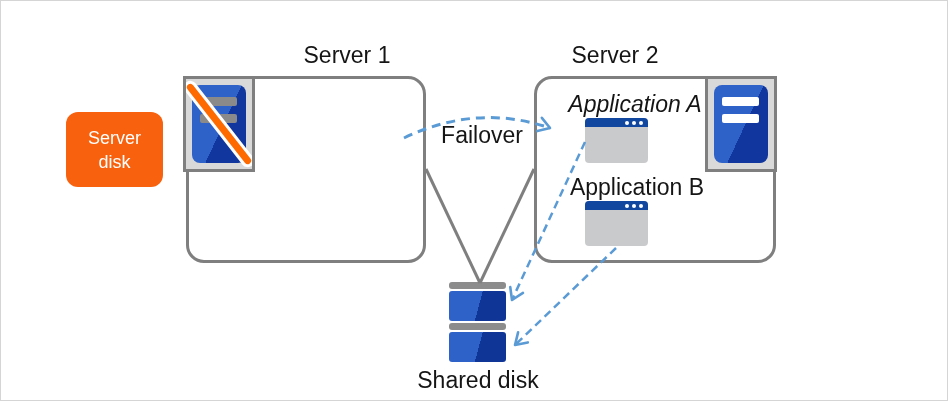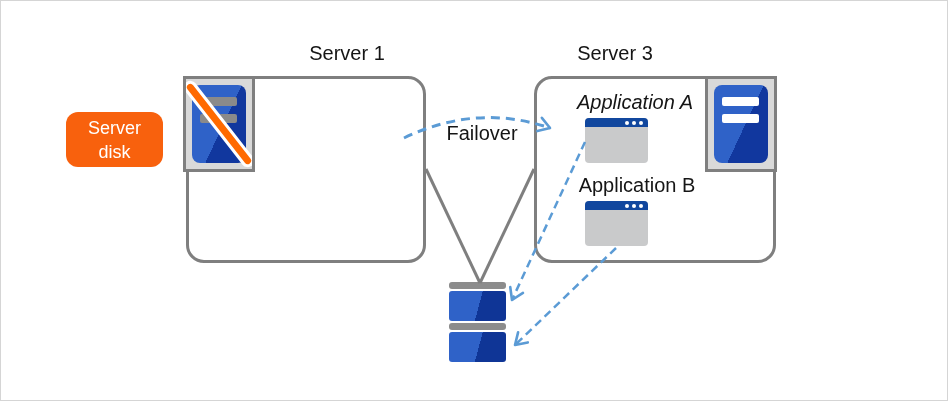--- a/index.html
+++ b/index.html
@@ -16,29 +16,29 @@
   .lines-layer {
     position: absolute;
     left: 0; top: 0;
     width: 948px; height: 401px;
     pointer-events: none;
     z-index: 5;
   }
   .label {
     position: absolute;
     transform: translateX(-50%);
-    font-size: 20px;
+    font-size: 23px;
     color: #151515;
     white-space: nowrap;
     z-index: 4;
   }
   .badge {
     position: absolute;
     left: 65px; top: 111px;
-    width: 97px; height: 55px;
+    width: 97px; height: 75px;
     background: #F8610D;
     border-radius: 12px;
     color: #ffffff;
     font-size: 18px;
     line-height: 24px;
     display: flex;
     flex-direction: column;
     align-items: center;
     justify-content: center;
     text-align: center;
@@ -160,21 +160,21 @@
 
   <div class="badge">
     <span>Server</span>
     <span>disk</span>
   </div>
 
   <div class="server-box s1"></div>
   <div class="server-box s2"></div>
 
   <div class="label" style="left:346px; top:41px;">Server 1</div>
-  <div class="label" style="left:614px; top:41px;">Server 3</div>
+  <div class="label" style="left:614px; top:41px;">Server 2</div>
   <div class="label" style="left:481px; top:81px;margin-top:40px;">Failover</div>
 
   <div class="server-icon down">
     <div class="server-body">
       <div class="server-bar b1"></div>
       <div class="server-bar b2"></div>
     </div>
     <div class="slash"></div>
   </div>
 
@@ -202,14 +202,15 @@
       <div class="window-dot"></div>
     </div>
   </div>
 
   <div class="disk">
     <div class="disk-cap"></div>
     <div class="disk-body"></div>
     <div class="disk-cap"></div>
     <div class="disk-body"></div>
   </div>
+  <div class="label" style="left:477px; top:366px;">Shared disk</div>
 
 </div>
 
 </body></html>

